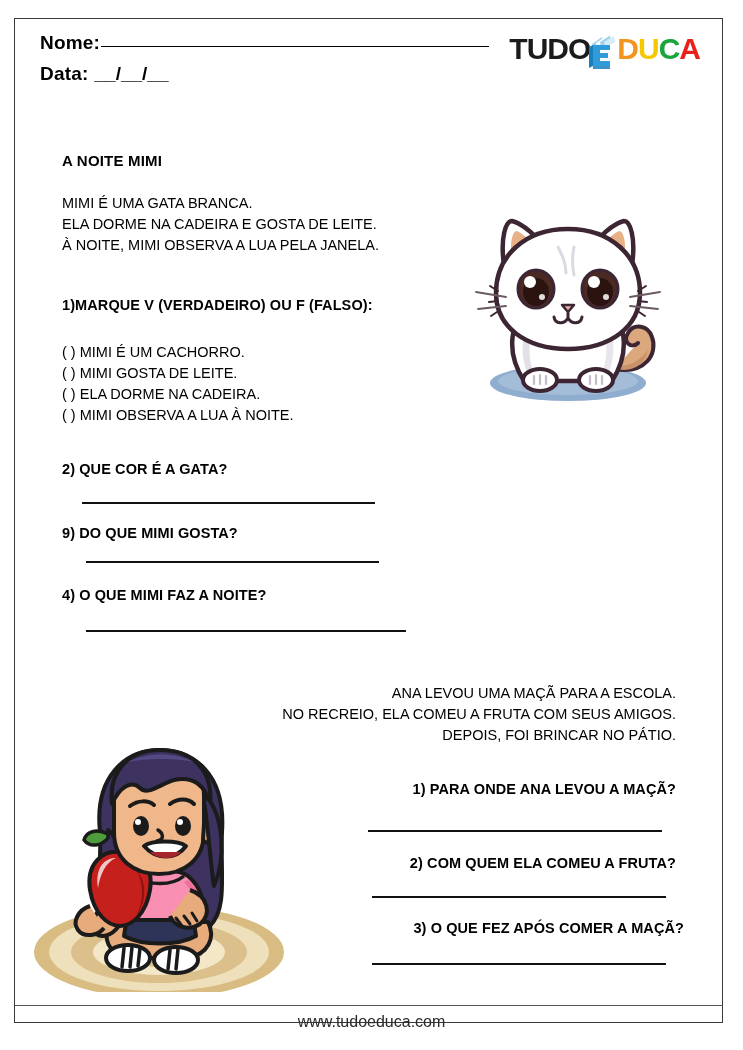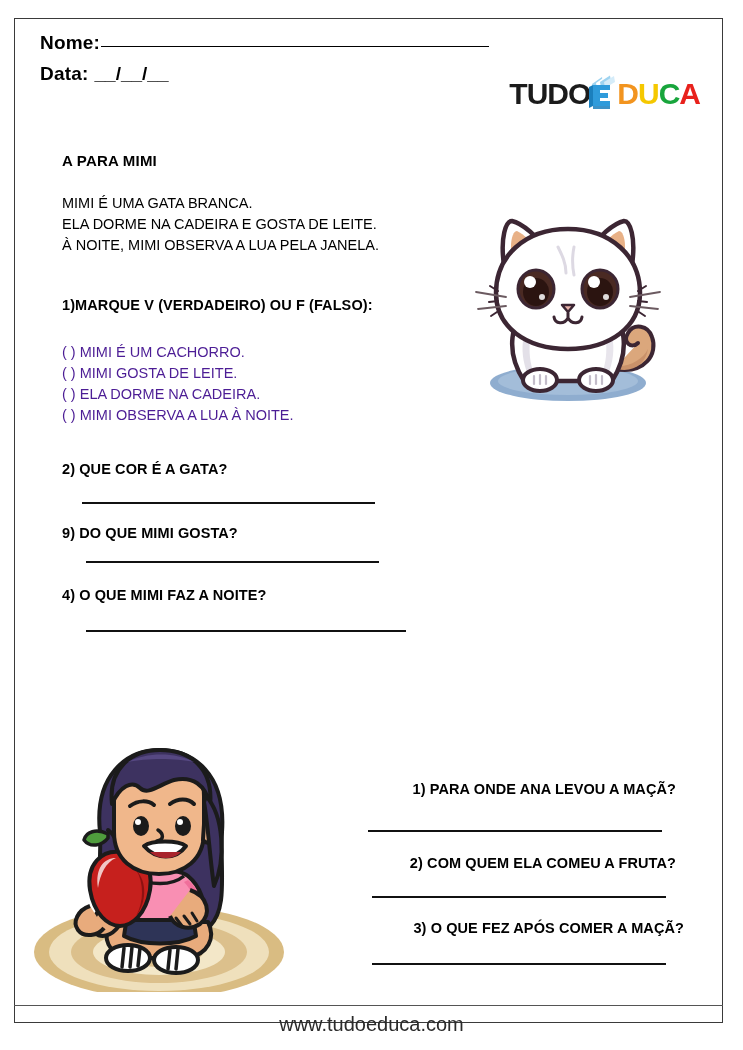--- a/index.html
+++ b/index.html
@@ -65,23 +65,22 @@
 
   .logo {
     position: absolute;
     right: 0px;
     top: 2px;
     font-size: 30px;
     font-weight: bold;
     letter-spacing: -1px;
     line-height: 1;
     display: flex;
-    align-items: center;
+    align-items: flex-start;
     font-family: "Liberation Sans", sans-serif;
-    margin-top: 40px;
   }
   .logo .l-tudo { color: #1b1b1b; }
   .logo .l-d { color: #f2941f; }
   .logo .l-u { color: #f5c800; }
   .logo .l-c { color: #18a53c; }
   .logo .l-a { color: #e8211c; }
   .logo-book {
     position: relative;
     width: 30px;
     height: 40px;
@@ -110,21 +109,21 @@
     position: absolute;
     font-weight: bold;
     font-size: 14.5px;
     color: #000;
     white-space: nowrap;
     letter-spacing: 0.1px;
   }
   .tf-list {
     position: absolute;
     font-size: 14.5px;
-    color: #4c1d95;
+    color: #000000;
     line-height: 21px;
     white-space: pre-line;
   }
   .ans-line {
     position: absolute;
     height: 0;
     border-bottom: 2px solid #111;
   }
 
   
@@ -134,21 +133,21 @@
     top: 1005px;
     width: 709px;
     border-bottom: 1.4px solid #555;
   }
   .footer-text {
     position: absolute;
     top: 1013px;
     left: 0;
     width: 743px;
     text-align: center;
-    font-size: 20px;
+    font-size: 16px;
     color: #2b2b2b;
   }
 
   
   .illus { position: absolute; }
 </style>
 </head>
 <body>
 
 <div id="page">
@@ -182,21 +181,21 @@
           <path d="M5 31 L22 31 L22 34 L5 34 Z" fill="#1b7fbd" opacity="0.85"></path>
         </svg>
       </span>
       <span class="l-d">D</span>
       <span class="l-u">U</span>
       <span class="l-c">C</span>
       <span class="l-a">A</span>
     </div>
   </div>
 
-  <div class="sec-title" style="left:62px; top:152px;">A PARA MIMI</div>
+  <div class="sec-title" style="left:62px; top:152px;">A NOITE MIMI</div>
 
   <div class="story" style="left:62px; top:193px; width:400px;">MIMI É UMA GATA BRANCA.
 ELA DORME NA CADEIRA E GOSTA DE LEITE.
  À NOITE, MIMI OBSERVA A LUA PELA JANELA.</div>
 
   <div class="q-bold" style="left:62px; top:297px;">1)MARQUE V (VERDADEIRO) OU F (FALSO):</div>
 
   <div class="tf-list" style="left:62px; top:342px; width:390px;">( ) MIMI É UM CACHORRO.
 ( ) MIMI GOSTA DE LEITE.
 ( ) ELA DORME NA CADEIRA.
@@ -251,20 +250,23 @@
 
       <path d="M100 112 L112 112 L106 119 Z" fill="#e8b3aa" stroke="#3c2633" stroke-width="2.5" stroke-linejoin="round"></path>
       <path d="M106 120 L106 125 M106 125 C102 132 93 131 92 124 M106 125 C110 132 119 131 120 124" stroke="#3c2633" stroke-width="3" fill="none" stroke-linecap="round"></path>
 
       <path d="M44 104 L14 99 M44 113 L16 116" stroke="#6b5a60" stroke-width="1.8" stroke-linecap="round"></path>
       <path d="M168 104 L198 99 M168 113 L196 116" stroke="#6b5a60" stroke-width="1.8" stroke-linecap="round"></path>
     </svg>
   </div>
 
 
+  <div class="story" style="left:0; top:683px; width:676px; text-align:right;">ANA LEVOU UMA MAÇÃ PARA A ESCOLA.
+NO RECREIO, ELA COMEU A FRUTA COM SEUS AMIGOS.
+DEPOIS, FOI BRINCAR NO PÁTIO.</div>
 
   <div class="q-bold" style="left:0; top:781px; width:676px; text-align:right;">1) PARA ONDE ANA LEVOU A MAÇÃ?</div>
   <div class="ans-line" style="left:368px; top:830px; width:294px;"></div>
 
   <div class="q-bold" style="left:0; top:855px; width:676px; text-align:right;">2) COM QUEM ELA COMEU A FRUTA?</div>
   <div class="ans-line" style="left:372px; top:896px; width:294px;"></div>
 
   <div class="q-bold" style="left:0; top:920px; width:676px; text-align:right;padding-left:8px;">3) O QUE FEZ APÓS COMER A MAÇÃ?</div>
   <div class="ans-line" style="left:372px; top:963px; width:294px;"></div>
 

